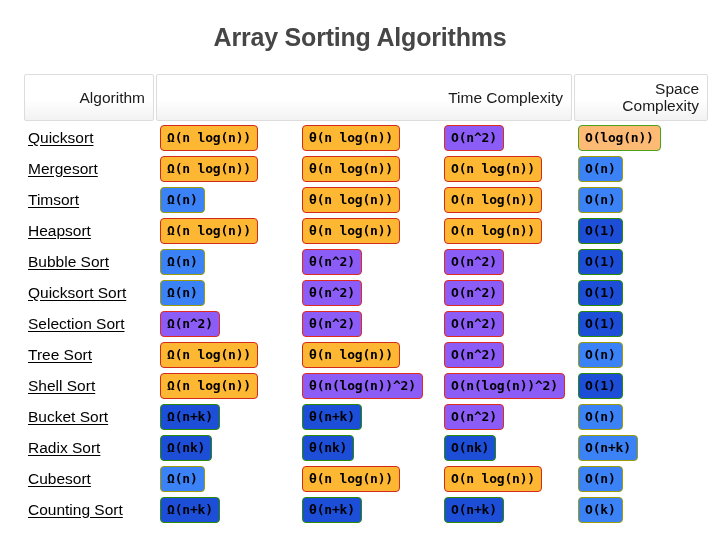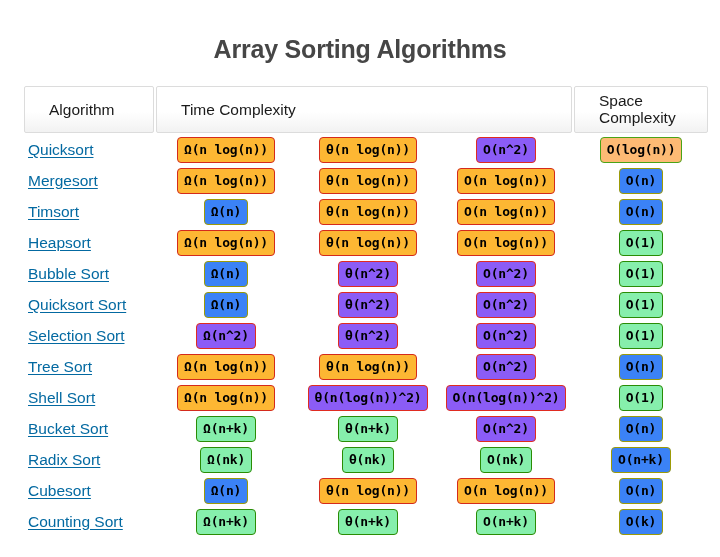--- a/index.html
+++ b/index.html
@@ -21,21 +21,21 @@
     position: relative;
     box-sizing: border-box;
   }
 
   .page-title {
     text-align: center;
     font-size: 25px;
     font-weight: bold;
     color: #464646;
     letter-spacing: -0.2px;
-    margin: 16px;
+    margin: 4px;
     padding: 18px 0 0 0;
     line-height: 1.2;
   }
 
   .table-wrap {
     margin: 20px 22px 0 22px;
   }
 
   table.sorting {
     border-collapse: separate;
@@ -44,21 +44,21 @@
     table-layout: fixed;
   }
 
   table.sorting th {
     background: linear-gradient(to bottom, #ffffff 0%, #ffffff 55%, #f2f2f2 100%);
     border: 1px solid #dcdcdc;
     border-radius: 2px;
     font-weight: normal;
     font-size: 15.5px;
     color: #1a1a1a;
-    text-align: left;
+    text-align: right;
     padding: 5px 8px 6px 24px;
     height: 22px;
     vertical-align: middle;
     line-height: 1.1;
   }
 
   table.sorting th.empty-head {
     color: transparent;
   }
 
@@ -69,29 +69,29 @@
     border: 0;
   }
 
   td.algo-cell {
     text-align: left;
     padding-left: 9px;
   }
 
   .algo-link {
     font-size: 15.5px;
-    color: #0369a1;
+    color: #000000;
     text-decoration: underline;
     text-underline-offset: 2px;
     cursor: pointer;
     white-space: nowrap;
   }
 
   td.val-cell {
-    text-align: center;
+    text-align: left;
   }
 
   .badge {
     display: inline-block;
     font-family: "DejaVu Sans Mono", "Liberation Mono", monospace;
     font-size: 13px;
     font-weight: bold;
     line-height: 1;
     padding: 5px 6px 6px 6px;
     border-radius: 4px;
@@ -99,21 +99,21 @@
     color: #000000;
     white-space: nowrap;
     letter-spacing: -0.2px;
   }
 
   
   .c-red      { background: #8b5cf6; border-color: #e02b20; }
   .c-orange   { background: #fdb733; border-color: #d42a1c; }
   .c-yellow   { background: #3b82f6; border-color: #9d9b07; }
   .c-chartreuse { background: #fdba74; border-color: #4aa316; }
-  .c-green    { background: #86efac; border-color: #2a8c05; }
+  .c-green    { background: #1d4ed8; border-color: #2a8c05; }
 
   
   col.c-algo  { width: 130px; }
   col.c-best  { width: 140px; }
   col.c-avg   { width: 140px; }
   col.c-worst { width: 132px; }
   col.c-space { width: 134px; }
 </style>
 </head>
 <body>

